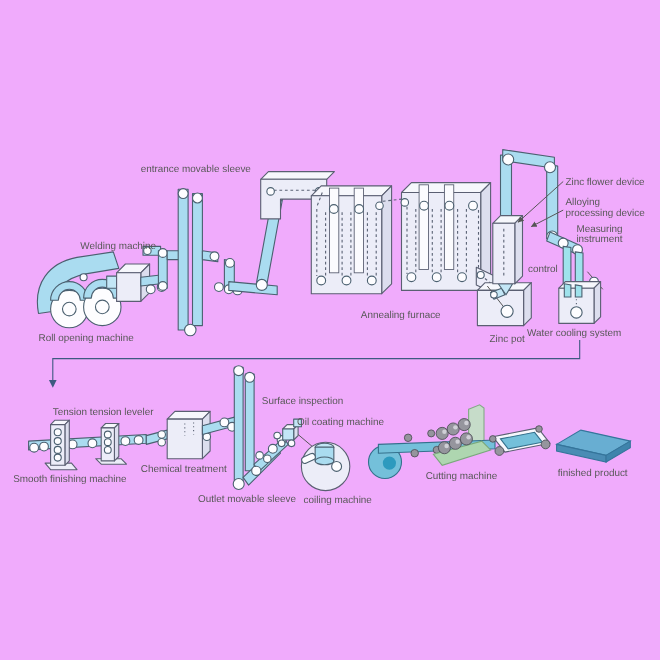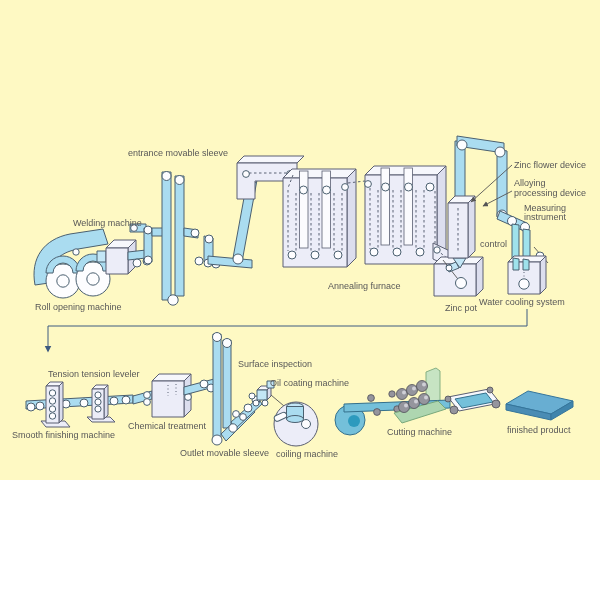--- a/index.html
+++ b/index.html
@@ -1,16 +1,16 @@
 <!DOCTYPE html>
 <html><head>
 <meta charset="utf-8">
 <style>
   html,body{margin:0;padding:0;background:#ffffff;}
-  .stage{position:relative;width:600px;height:480px;background:#fef9c3;overflow:hidden;}
+  .stage{position:relative;width:600px;height:600px;background:#f0abfc;overflow:hidden;}
   svg{position:absolute;left:0;top:0;}
   .st  { fill:#aadcf0; stroke:#4b6070; stroke-width:1; stroke-linejoin:round; }
   .st2 { fill:#c3e6f6; stroke:#4b6070; stroke-width:1; stroke-linejoin:round; }
   .rl  { fill:#fdfdff; stroke:#4b6070; stroke-width:1; }
   .bx  { fill:#ecedf8; stroke:#5a5f72; stroke-width:1; stroke-linejoin:round; }
   .bxt { fill:#f6f7fc; stroke:#5a5f72; stroke-width:1; stroke-linejoin:round; }
   .bxs { fill:#dcdeee; stroke:#5a5f72; stroke-width:1; stroke-linejoin:round; }
   .slot{ fill:#fbfbfe; stroke:#5a5f72; stroke-width:0.8; }
   .dsh { fill:none; stroke:#5a6274; stroke-width:1; stroke-dasharray:2.5 2.5; }
   .dot { fill:none; stroke:#5a6274; stroke-width:1; stroke-dasharray:1 2.5; }

